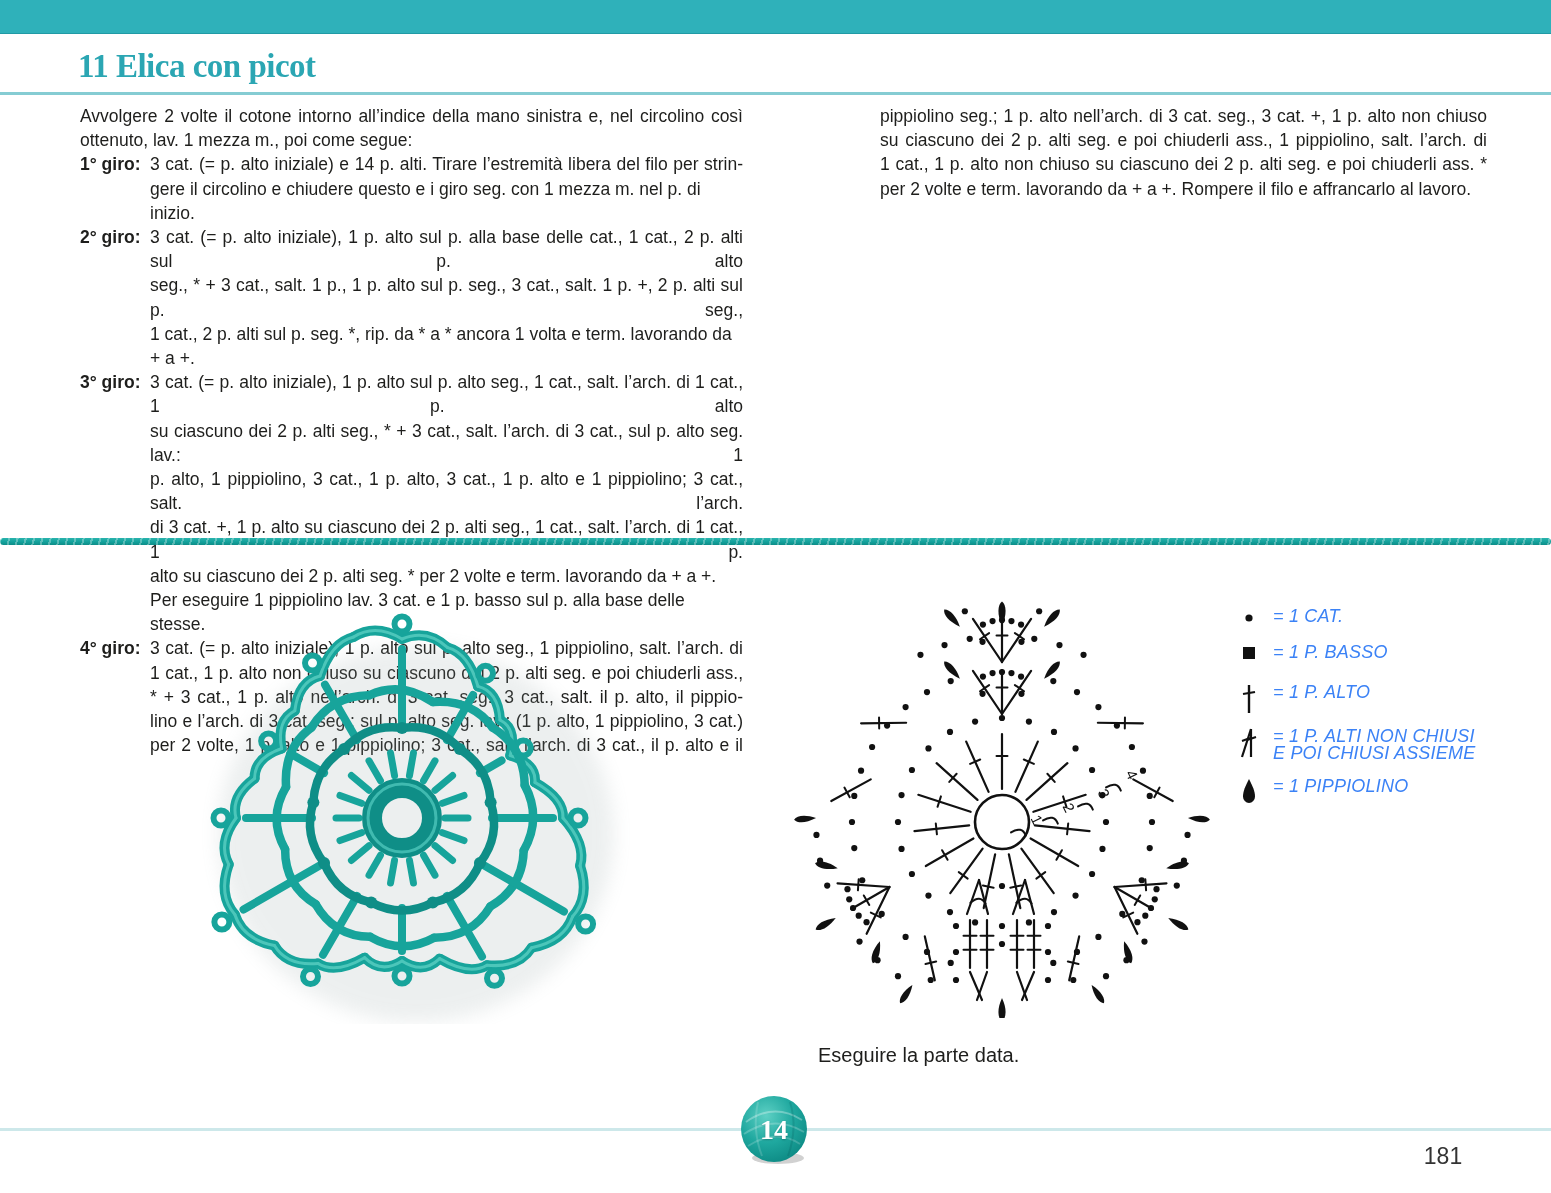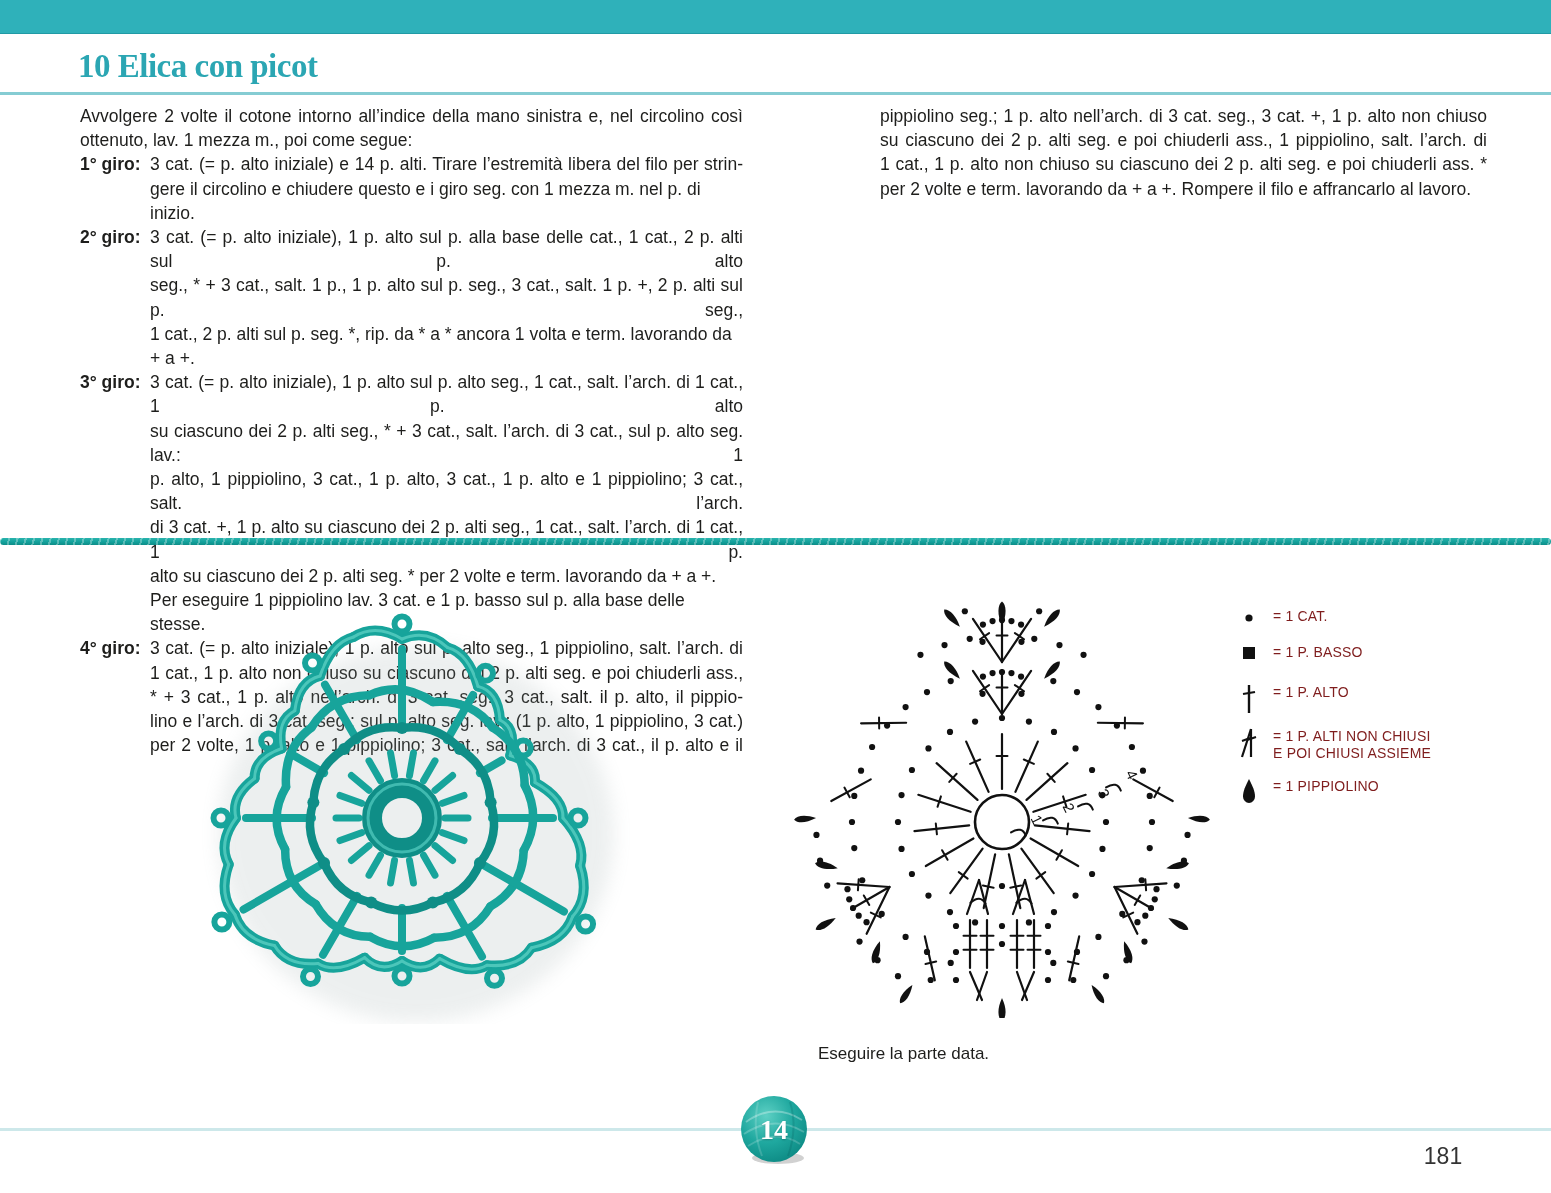--- a/index.html
+++ b/index.html
@@ -18,40 +18,40 @@
   .round-label{position:absolute;left:0;top:0;font-weight:bold;font-size:17.5px;line-height:24.2px;}
   .yarn-divider{position:absolute;left:0;top:538px;width:100%;height:7px;border-radius:4px;
       background:linear-gradient(to bottom,#2ab4ae 0%,#13a19b 55%,#0d8d88 100%);}
   .yarn-divider:after{content:"";position:absolute;inset:0;
       background:repeating-linear-gradient(105deg,rgba(255,255,255,.30) 0 2px,rgba(255,255,255,0) 2px 8px);}
   .photo{position:absolute;left:172px;top:596px;}
   .diagram{position:absolute;left:790px;top:588px;}
   .legend{position:absolute;left:1233px;top:606px;width:260px;}
   .legend-row{display:flex;align-items:flex-start;gap:8px;}
   .legend-icon{width:32px;display:flex;justify-content:center;flex:0 0 32px;}
-  .legend-text{font-size:14px;line-height:17px;letter-spacing:.2px;color:#7f1d1d;padding-top:2px;}
+  .legend-text{font-size:18px;line-height:17px;letter-spacing:.2px;color:#3b82f6;padding-top:2px;font-style:italic;}
   .legend-row:nth-child(1){margin-bottom:2px;}
   .legend-row:nth-child(2){margin-bottom:6px;}
   .legend-row:nth-child(3){margin-bottom:10px;}
   .legend-row:nth-child(4){margin-bottom:14px;}
   .legend-row:nth-child(5){margin-bottom:8px;}
-  .caption{position:absolute;left:818px;top:1044px;font-size:17px;color:#1e1e1c;}
+  .caption{position:absolute;left:818px;top:1044px;font-size:20px;color:#1e1e1c;}
   .bottom-line{position:absolute;left:0;top:1128px;width:100%;height:3px;background:#cde8ea;}
   .ball{position:absolute;left:738px;top:1094px;width:72px;height:72px;}
   .ball-num{position:absolute;left:0;top:20px;width:72px;text-align:center;
             font-family:"Liberation Serif",serif;font-weight:bold;font-size:28px;color:#ffffff;
             text-shadow:0 1px 2px rgba(0,60,60,.35);}
   .pagenum{position:absolute;left:1413px;top:1143px;width:60px;text-align:center;font-size:23px;color:#333;}
 </style>
 </head>
 <body>
 
 <div class="page">
   <div class="topbar"></div>
-  <h1 class="title">10 Elica con picot</h1>
+  <h1 class="title">11 Elica con picot</h1>
   <div class="title-rule"></div>
 
   <div class="col col-left">
     <div id="introBox">
         <div class="tline j">Avvolgere 2 volte il cotone intorno all’indice della mano sinistra e, nel circolino così</div>
         <div class="tline">ottenuto, lav. 1 mezza m., poi come segue:</div>
       </div>
     <div id="roundsBox">
         <div class="round">
           <span class="round-label">1° giro:</span>

